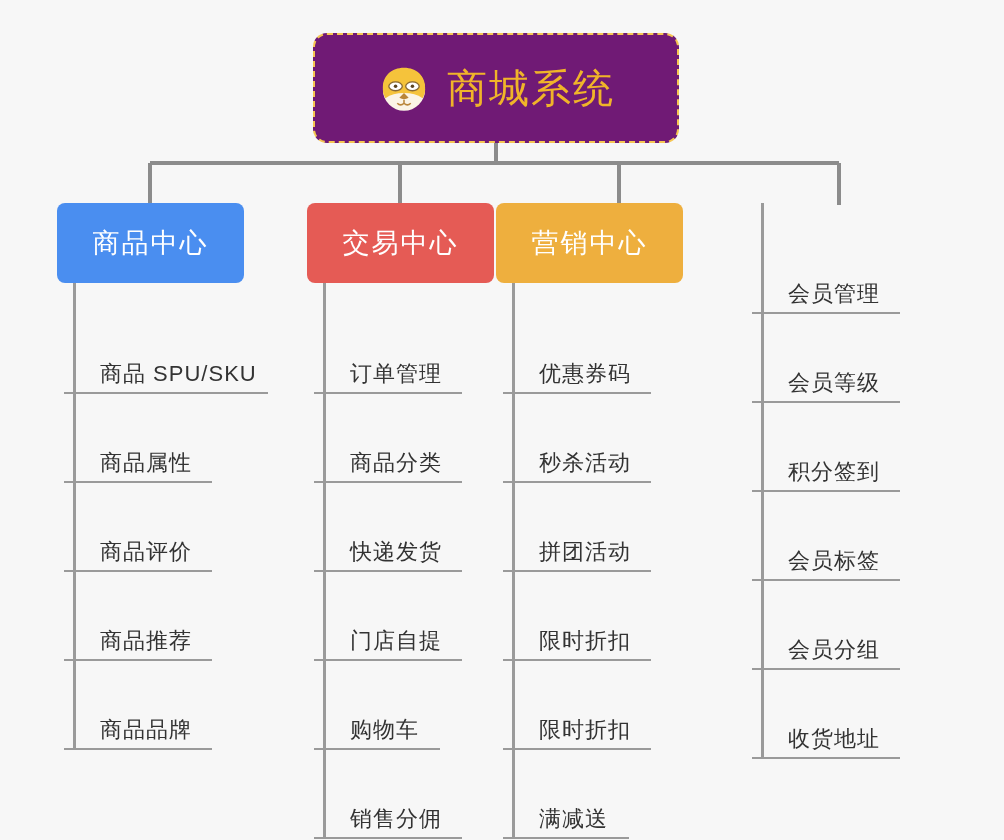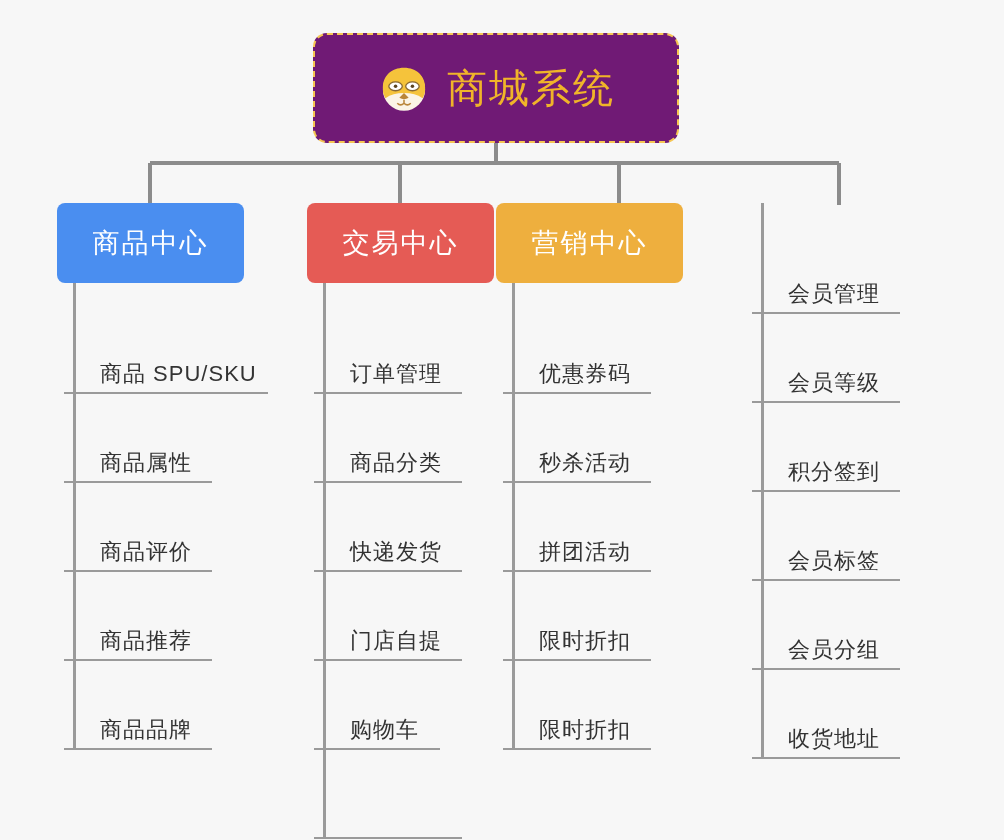--- a/index.html
+++ b/index.html
@@ -200,20 +200,21 @@
       </div>
       <div class="leaf-item">
         <div class="leaf-label">门店自提</div>
         <div class="leaf-rule" style="width:148px;"></div>
       </div>
       <div class="leaf-item">
         <div class="leaf-label">购物车</div>
         <div class="leaf-rule" style="width:126px;"></div>
       </div>
       <div class="leaf-item">
+        <div class="leaf-label">销售分佣</div>
         <div class="leaf-rule" style="width:148px;"></div>
       </div>
     </div>
   </div>
 
   <div class="branch" style="left:496px;width:187px;">
     <div class="branch-header" style="background:#eeaf3e;width:187px;">
       <span>营销中心</span>
     </div>
     <div class="leaf-list">
@@ -230,20 +231,24 @@
         <div class="leaf-rule" style="width:148px;"></div>
       </div>
       <div class="leaf-item">
         <div class="leaf-label">限时折扣</div>
         <div class="leaf-rule" style="width:148px;"></div>
       </div>
       <div class="leaf-item">
         <div class="leaf-label">限时折扣</div>
         <div class="leaf-rule" style="width:148px;"></div>
       </div>
+      <div class="leaf-item">
+        <div class="leaf-label">满减送</div>
+        <div class="leaf-rule" style="width:126px;"></div>
+      </div>
     </div>
   </div>
 
   <div class="branch" style="left:745px;width:187px;">
     <div class="leaf-list">
       <div class="leaf-item">
         <div class="leaf-label">会员管理</div>
         <div class="leaf-rule" style="width:148px;"></div>
       </div>
       <div class="leaf-item">

